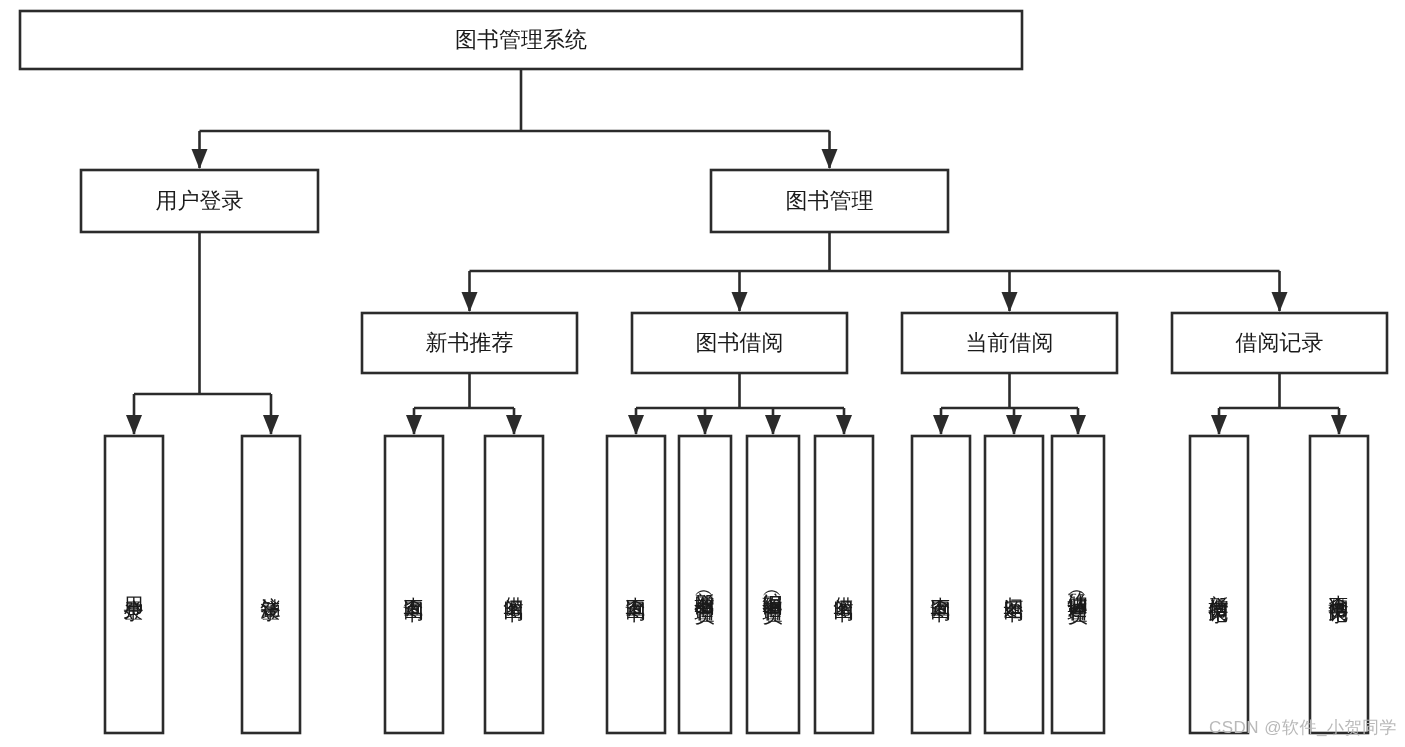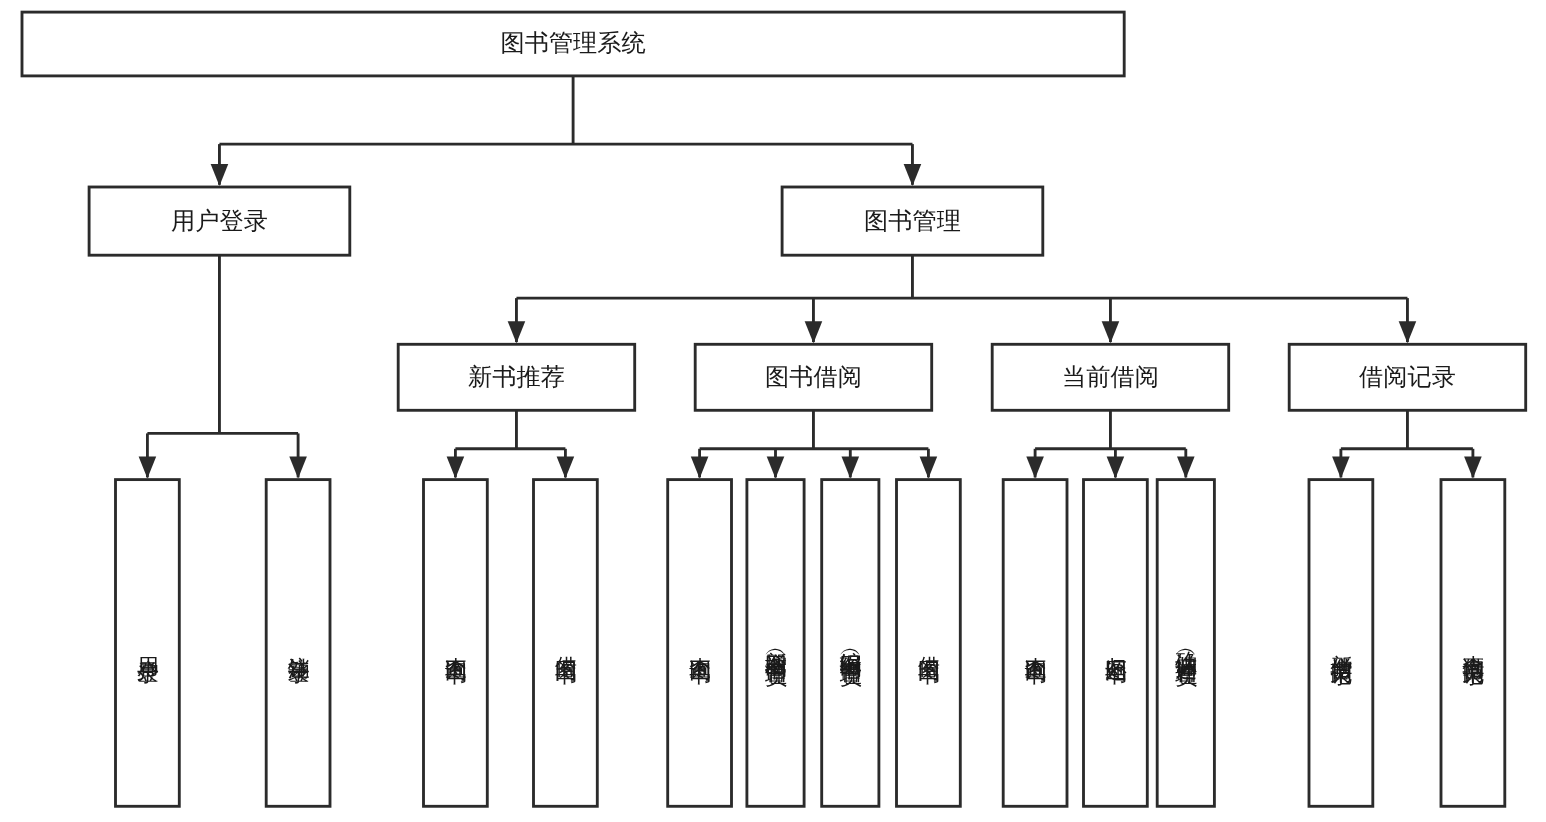--- a/index.html
+++ b/index.html
@@ -204,13 +204,14 @@
         <div class="node-label-v">确认归还（管理员）</div>
       </div>
       <div class="vlabel-wrap" style="left: 1190px; top: 436px; width: 58px; height: 297px;">
         <div class="node-label-v">新增借阅记录</div>
       </div>
       <div class="vlabel-wrap" style="left: 1310px; top: 436px; width: 58px; height: 297px;">
         <div class="node-label-v">查询借阅记录</div>
       </div>
     </div>
 
+  <div class="watermark">CSDN @软件_小贺同学</div>
 </div>
 
 </body></html>

